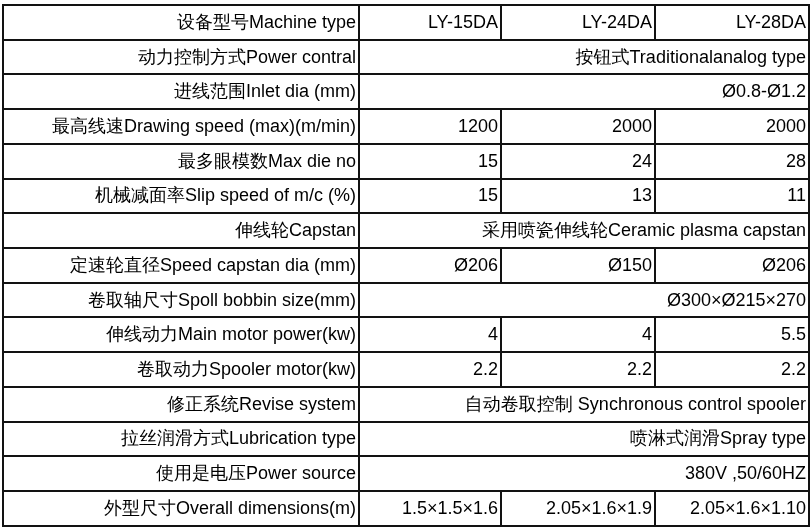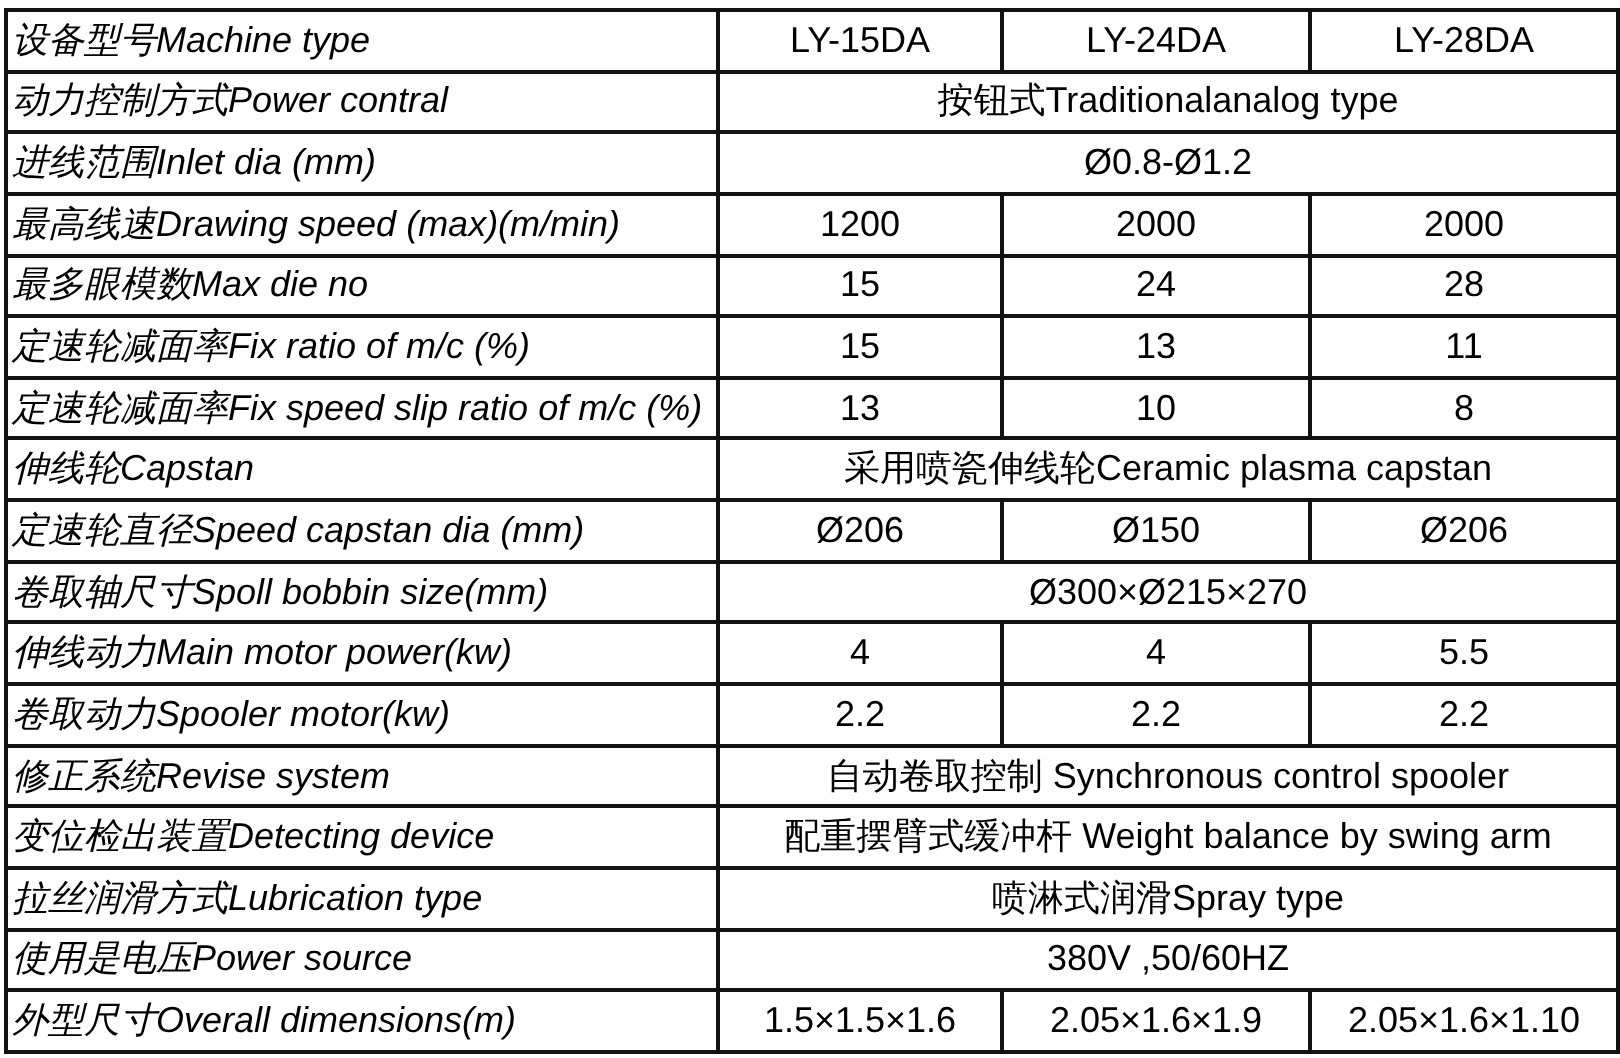--- a/index.html
+++ b/index.html
@@ -31,26 +31,25 @@
   table.spec td {
     border: 2px solid #121212;
     font-size: 18px;
     line-height: 21px;
     padding: 0 2px;
     white-space: nowrap;
     overflow: hidden;
     vertical-align: middle;
   }
   td.label-cell {
-    text-align: left;
+    text-align: right;
     padding-left: 4px;
-    font-style: italic;
   }
   td.value-cell {
-    text-align: center;
+    text-align: right;
   }
   col.c-label { width: 356px; }
   col.c-1 { width: 142px; }
   col.c-2 { width: 154px; }
   col.c-3 { width: 154px; }
 </style>
 </head>
 <body>
 
 <div class="page">
@@ -82,30 +81,24 @@
           <td class="value-cell">2000</td>
           <td class="value-cell">2000</td>
         </tr>
         <tr>
           <td class="label-cell">最多眼模数Max die no</td>
           <td class="value-cell">15</td>
           <td class="value-cell">24</td>
           <td class="value-cell">28</td>
         </tr>
         <tr>
-          <td class="label-cell">定速轮减面率Fix ratio of m/c (%)</td>
+          <td class="label-cell">机械减面率Slip speed of m/c (%)</td>
           <td class="value-cell">15</td>
           <td class="value-cell">13</td>
           <td class="value-cell">11</td>
-        </tr>
-        <tr>
-          <td class="label-cell">定速轮减面率Fix speed slip ratio of m/c (%)</td>
-          <td class="value-cell">13</td>
-          <td class="value-cell">10</td>
-          <td class="value-cell">8</td>
         </tr>
         <tr>
           <td class="label-cell">伸线轮Capstan</td>
           <td colspan="3" class="value-cell">采用喷瓷伸线轮Ceramic plasma capstan</td>
         </tr>
         <tr>
           <td class="label-cell">定速轮直径Speed capstan dia (mm)</td>
           <td class="value-cell">Ø206</td>
           <td class="value-cell">Ø150</td>
           <td class="value-cell">Ø206</td>
@@ -124,24 +117,20 @@
           <td class="label-cell">卷取动力Spooler motor(kw)</td>
           <td class="value-cell">2.2</td>
           <td class="value-cell">2.2</td>
           <td class="value-cell">2.2</td>
         </tr>
         <tr>
           <td class="label-cell">修正系统Revise system</td>
           <td colspan="3" class="value-cell">自动卷取控制 Synchronous control spooler</td>
         </tr>
         <tr>
-          <td class="label-cell">变位检出装置Detecting device</td>
-          <td colspan="3" class="value-cell">配重摆臂式缓冲杆 Weight balance by swing arm</td>
-        </tr>
-        <tr>
           <td class="label-cell">拉丝润滑方式Lubrication type</td>
           <td colspan="3" class="value-cell">喷淋式润滑Spray type</td>
         </tr>
         <tr>
           <td class="label-cell">使用是电压Power source</td>
           <td colspan="3" class="value-cell">380V ,50/60HZ</td>
         </tr>
         <tr>
           <td class="label-cell">外型尺寸Overall dimensions(m)</td>
           <td class="value-cell">1.5×1.5×1.6</td>

